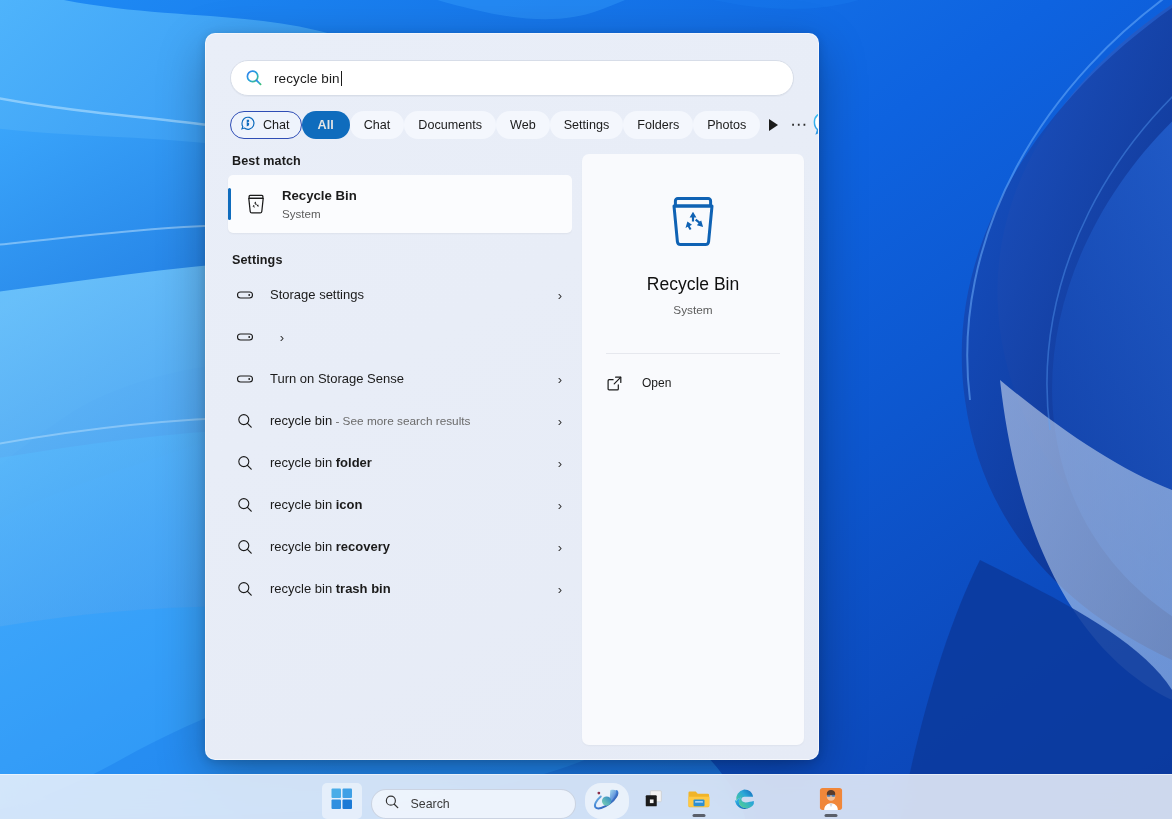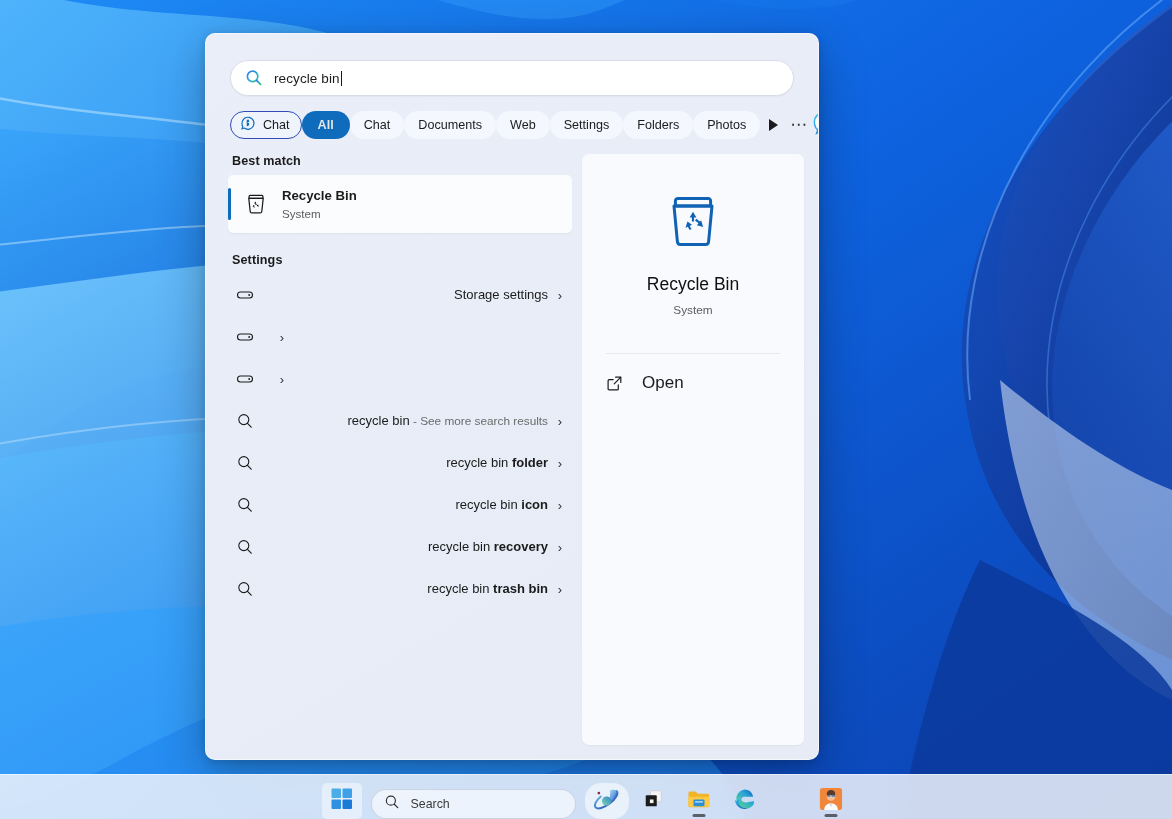--- a/index.html
+++ b/index.html
@@ -114,21 +114,21 @@
   .bm-sub { font-size: 11.6px; color: #5c5c5c; line-height: 1.35; }
 
   .res-row {
     min-height: 42px;
     display: flex; align-items: center;
     border-radius: 5px;
     padding: 6px 10px 6px 8px;
     cursor: default;
   }
   .res-row .r-icon { width: 18px; height: 18px; flex: 0 0 18px; margin-right: 16px; }
-  .res-row .r-label { flex: 1 1 auto; font-size: 13px; color: #1b1b1b; line-height: 1.55; text-align: right; }
+  .res-row .r-label { flex: 1 1 auto; font-size: 13px; color: #1b1b1b; line-height: 1.55; }
   .r-label .bold { font-weight: 700; }
   .r-label .muted { color: #6b6b6b; font-size: 11.8px; }
   .chev { flex: 0 0 14px; width: 14px; color: #323232; font-size: 13px; text-align: right; }
 
   
   .preview {
     flex: 1 1 auto;
     background: #f9fafd;
     border-radius: 7px;
     box-shadow: 0 1px 2px rgba(0,0,0,.04);
@@ -140,21 +140,21 @@
   .pv-icon { width: 62px; height: 62px; }
   .pv-title { text-align: center; font-size: 17.5px; color: #101010; margin-top: 22px; }
   .pv-sub { text-align: center; font-size: 11.8px; color: #5c5c5c; margin-top: 8px; }
   .pv-divider { height: 1px; background: #e6e8ee; margin: 36px 24px 0 24px; }
   .pv-action {
     display: flex; align-items: center;
     padding: 0 24px; height: 46px; margin-top: 6px;
     cursor: default;
   }
   .pv-action .a-icon { width: 17px; height: 17px; flex: 0 0 17px; margin-right: 19px; }
-  .pv-action .a-label { font-size: 17px; color: #1b1b1b; }
+  .pv-action .a-label { font-size: 12px; color: #1b1b1b; }
 
   
   .taskbar {
     position: absolute; left: 0; right: 0; bottom: 0;
     height: 45px;
     background: rgba(238,242,250,.86);
     backdrop-filter: blur(20px);
     border-top: 1px solid rgba(255,255,255,.5);
     display: flex; align-items: flex-end; justify-content: center;
     gap: 5px;
@@ -377,20 +377,21 @@
         <span class="chev">›</span>
       </div>
 
       <div class="res-row">
         <span class="r-icon">
           <svg viewBox="0 0 18 18" width="18" height="18">
             <rect x="1.5" y="6" width="15" height="6" rx="3" fill="none" stroke="#1b1b1b" stroke-width="1.1"></rect>
             <circle cx="13.2" cy="9" r="0.9" fill="#1b1b1b"></circle>
           </svg>
         </span>
+        <span class="r-label">Turn on Storage Sense</span>
         <span class="chev">›</span>
       </div>
 
 
       <div class="res-row">
         <span class="r-icon">
           <svg viewBox="0 0 18 18" width="18" height="18">
             <circle cx="7.8" cy="7.6" r="5" fill="none" stroke="#1b1b1b" stroke-width="1.1"></circle>
             <line x1="11.5" y1="11.4" x2="15.2" y2="15.2" stroke="#1b1b1b" stroke-width="1.2" stroke-linecap="round"></line>
           </svg>

